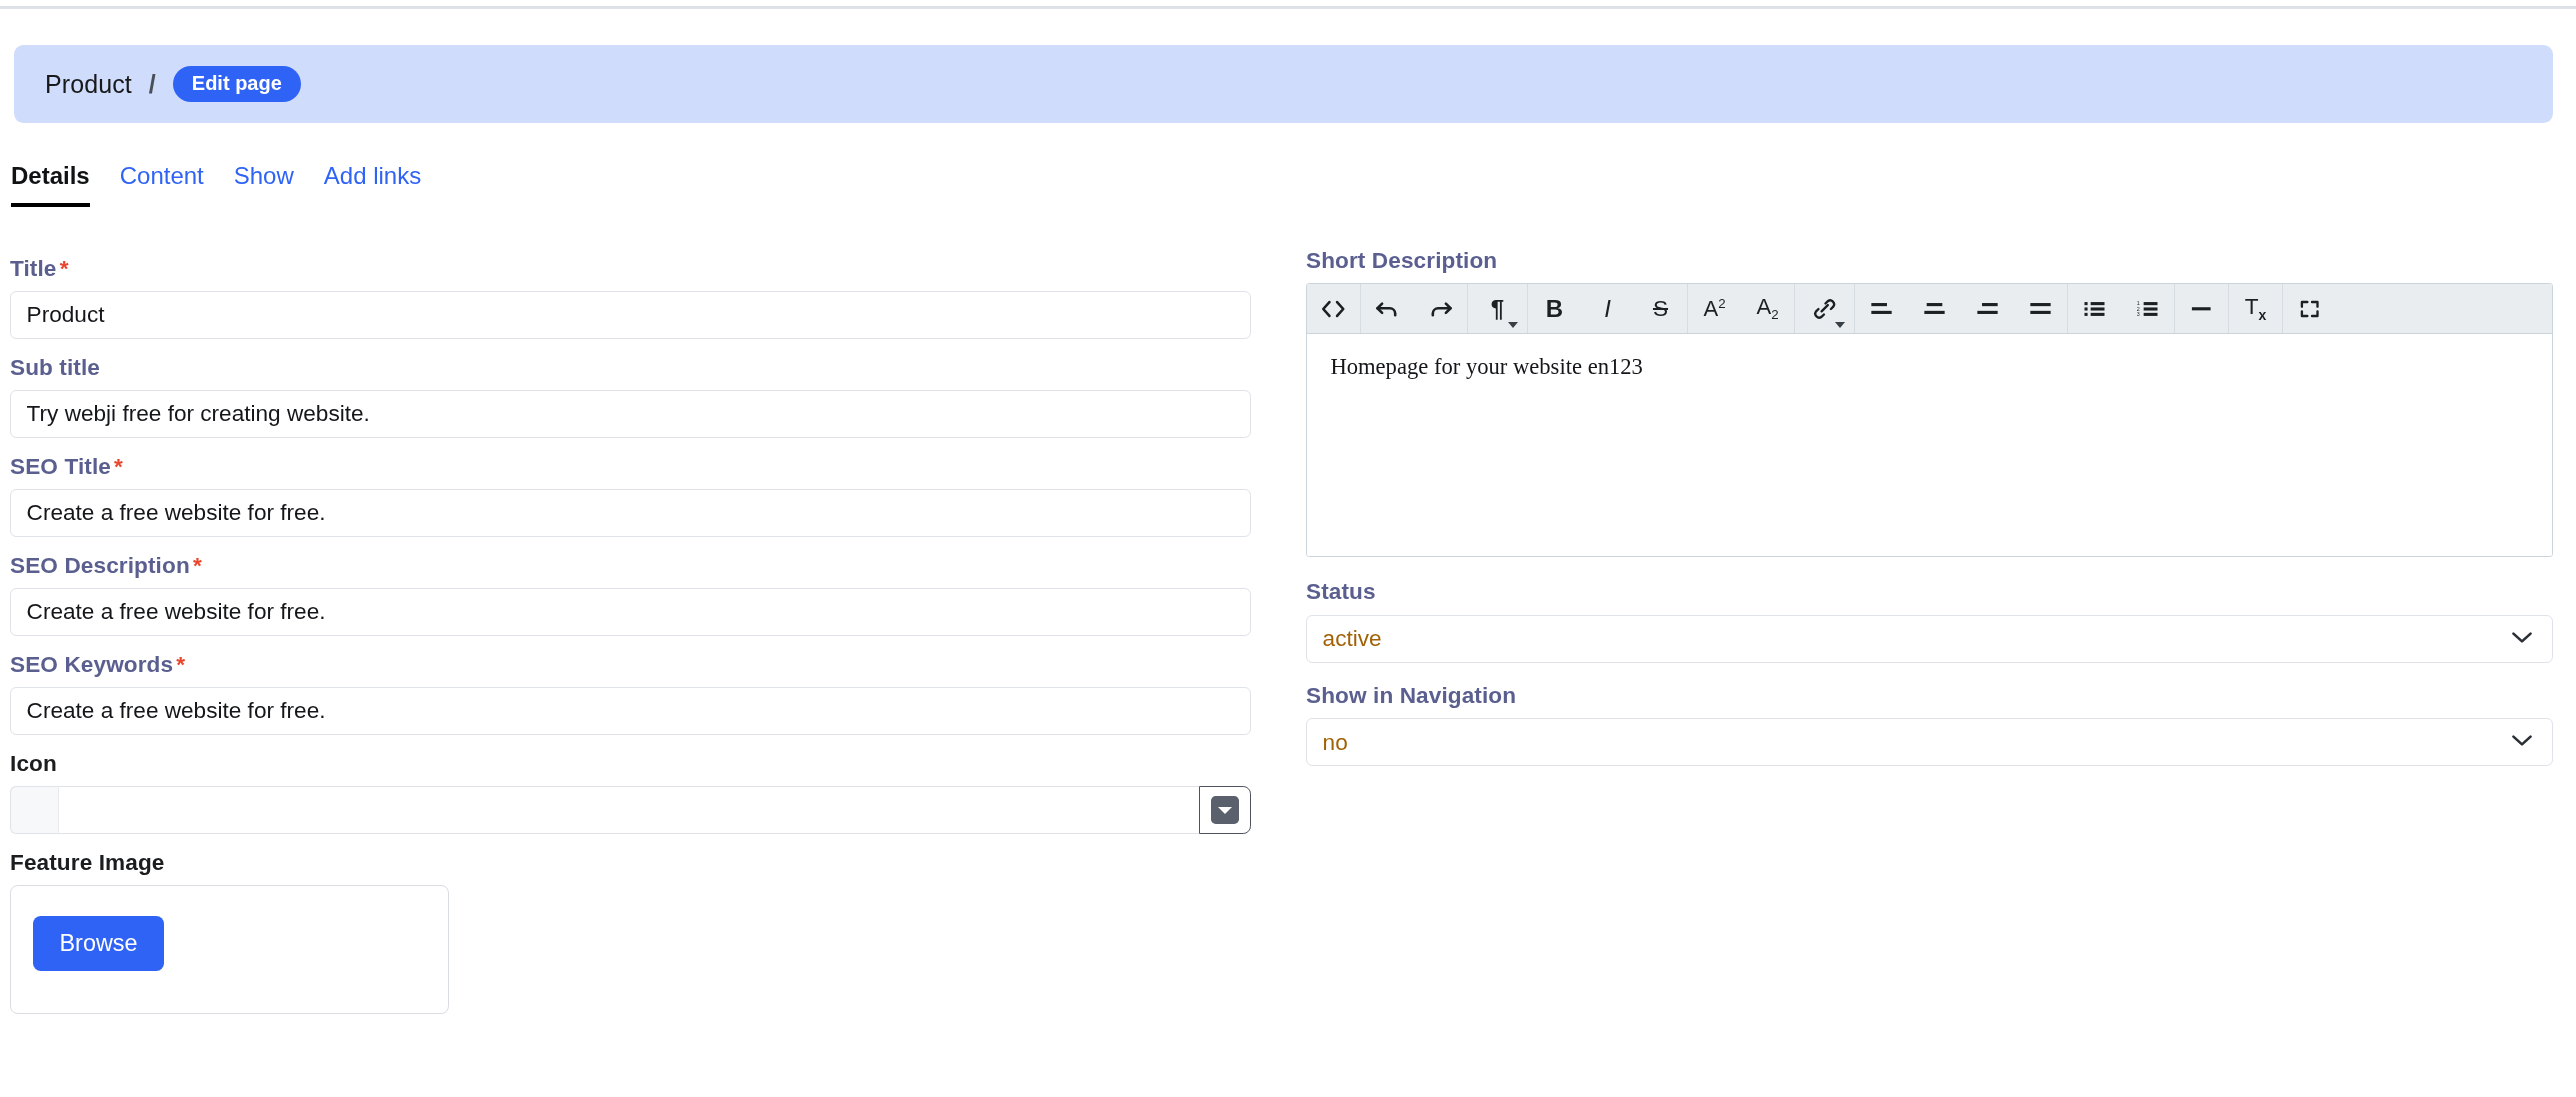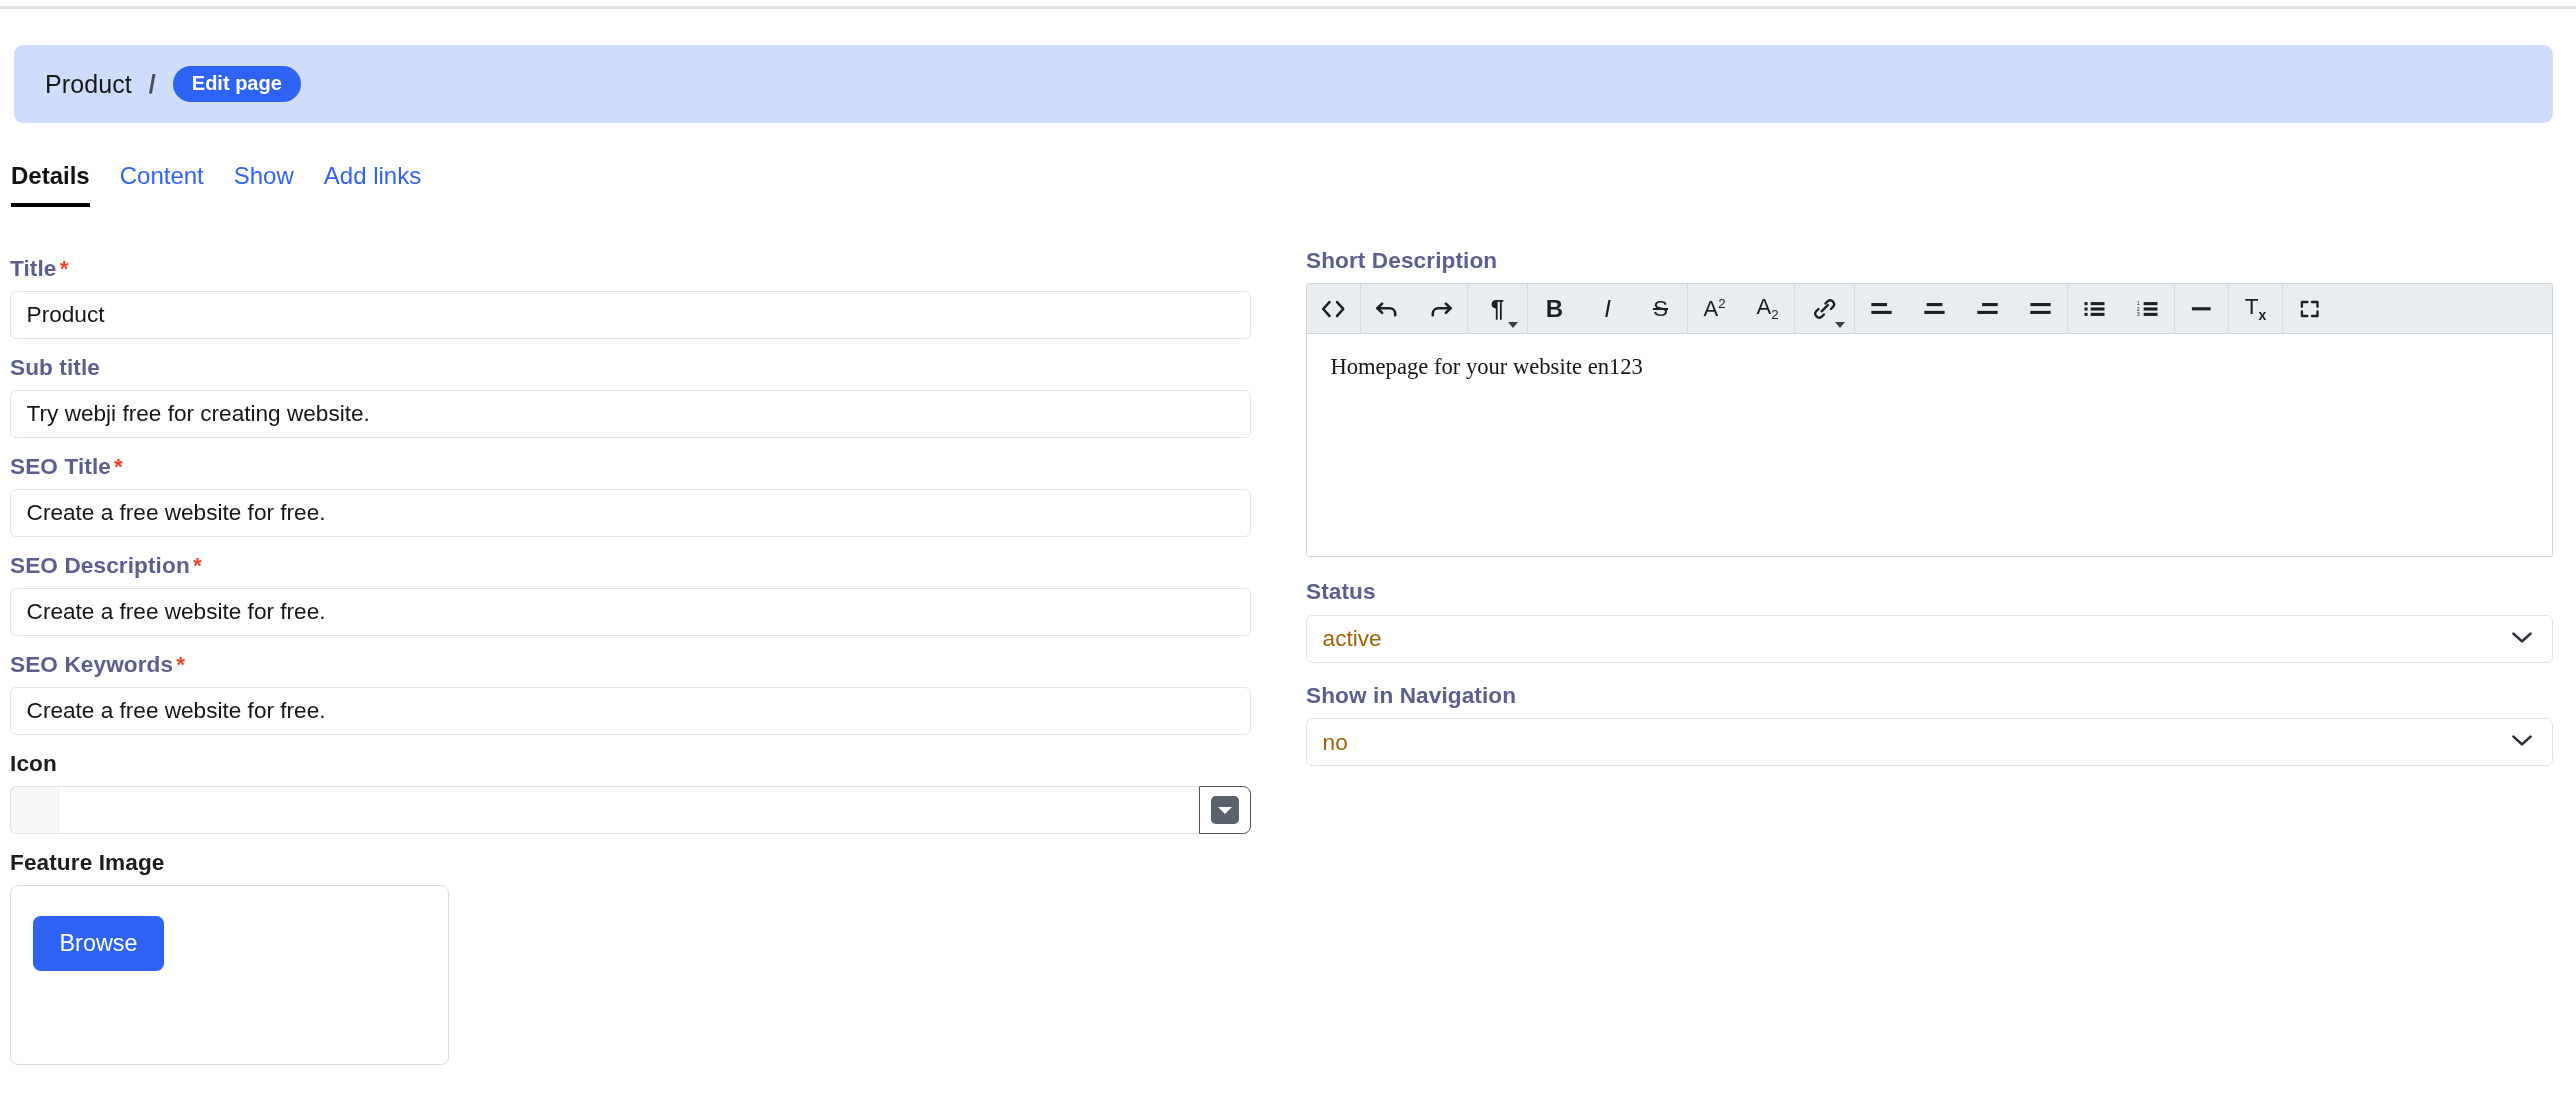--- a/index.html
+++ b/index.html
@@ -174,21 +174,21 @@
     content: "";
     width: 0; height: 0;
     border-left: 7px solid transparent;
     border-right: 7px solid transparent;
     border-top: 7.8px solid #ffffff;
   }
 
   
   .dropzone {
     width: 439px;
-    height: 180px;
+    height: 129px;
     border: 1.6px solid #d9dce2;
     border-radius: 7.8px;
     background: #ffffff;
     padding: 30px 0 0 22px;
   }
   .browse-btn {
     display: inline-flex;
     align-items: center;
     justify-content: center;
     background: #2f63f6;

